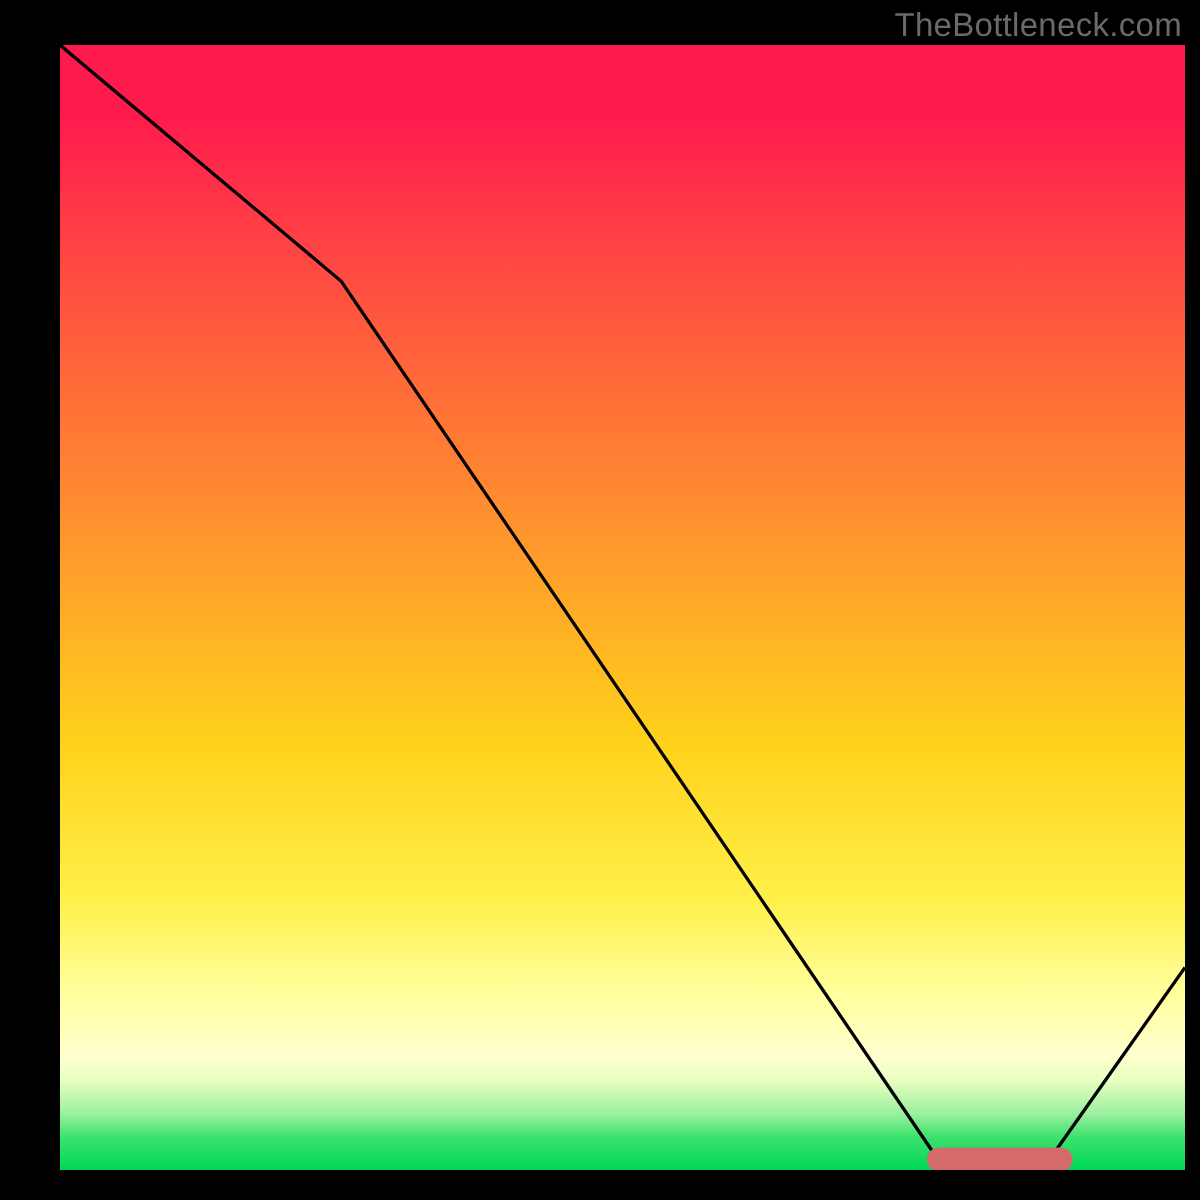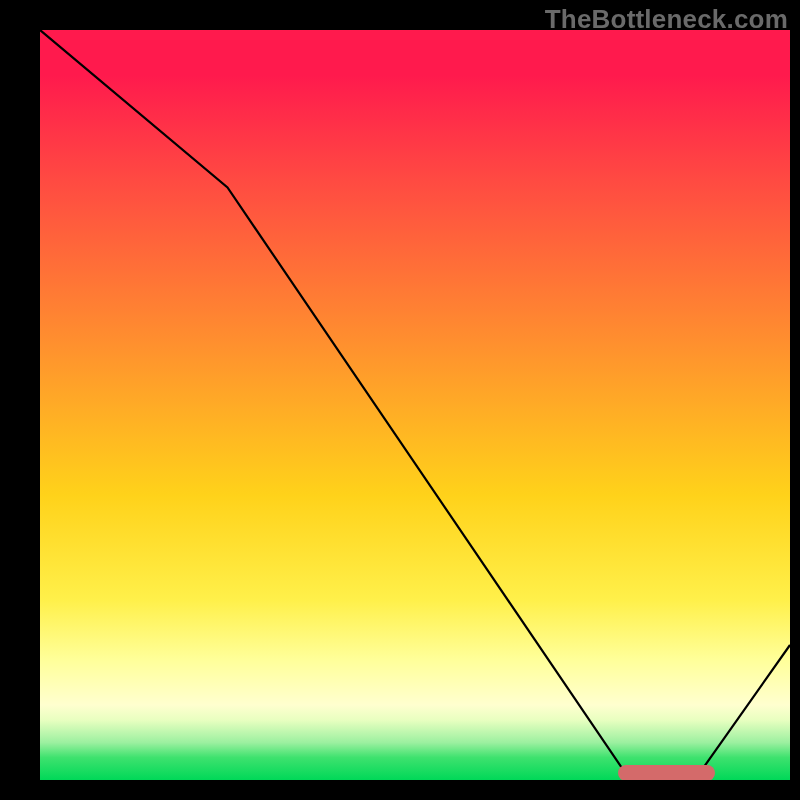--- a/index.html
+++ b/index.html
@@ -15,22 +15,22 @@
     width: 800px;
     height: 800px;
     background: #000000;
     position: relative;
   }
   .watermark {
     position: absolute;
     top: 4px;
     right: 12px;
     color: #6a6a6a;
-    font-size: 26px;
-    font-weight: 700;
+    font-size: 22px;
+    font-weight: 400;
     letter-spacing: 0.2px;
     z-index: 5;
   }
   .plot-area {
     position: absolute;
     left: 40px;
     top: 30px;
     width: 750px;
     height: 750px;
     background: #000;

